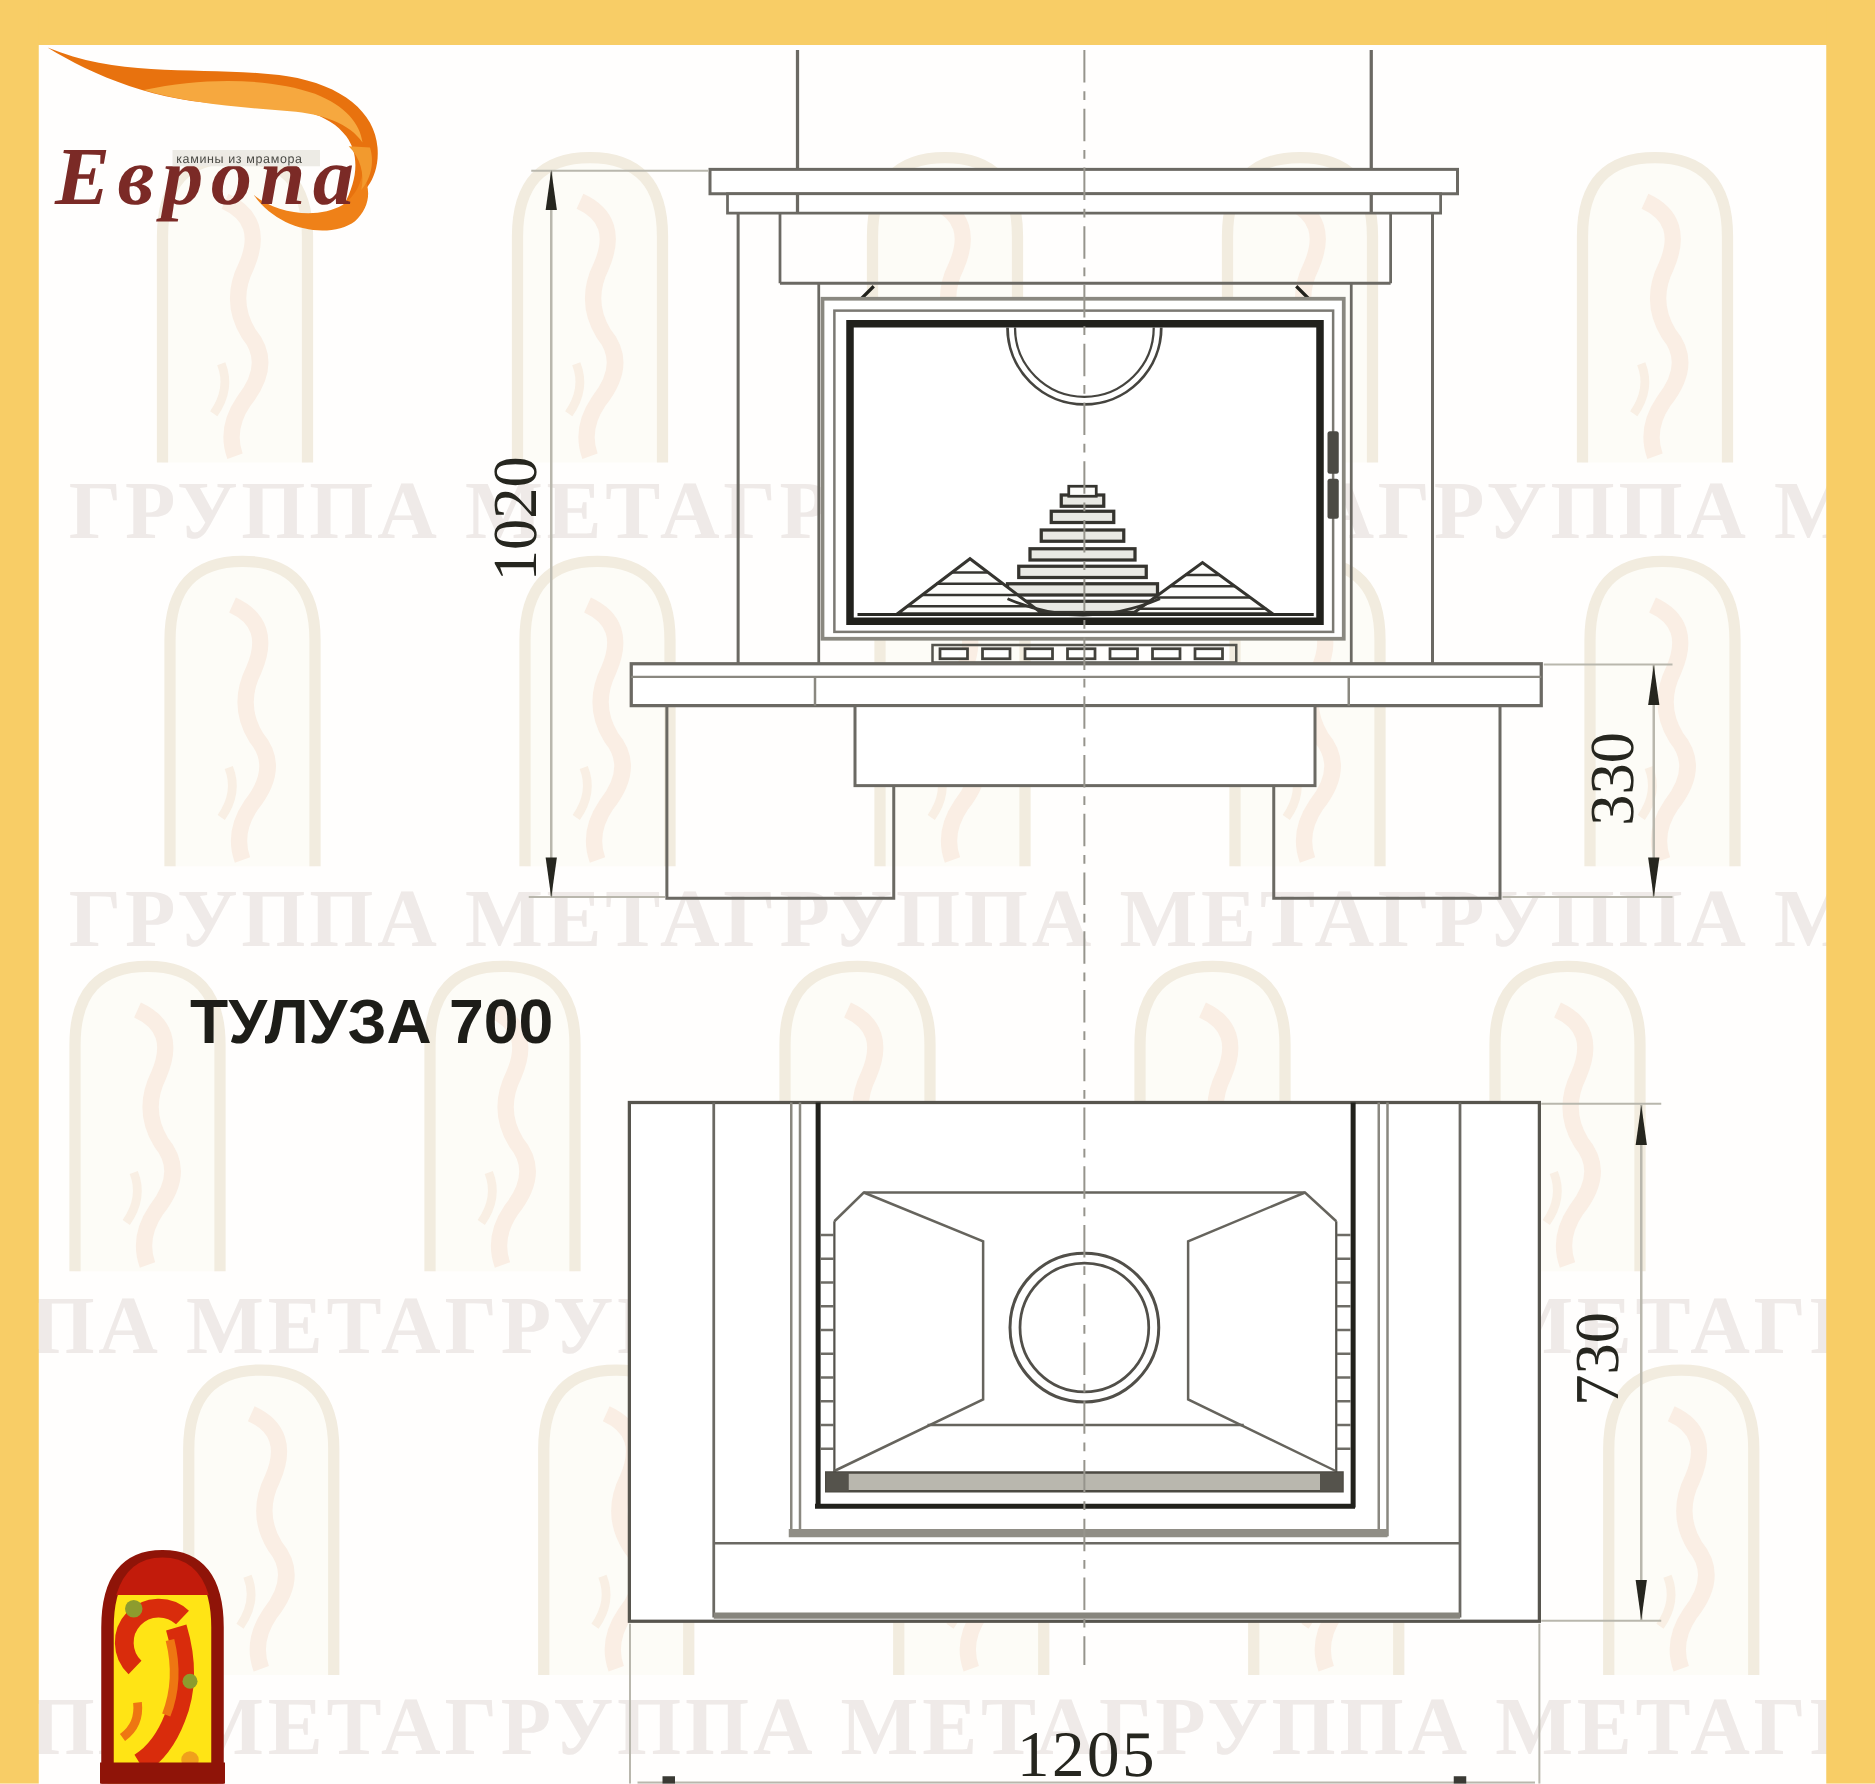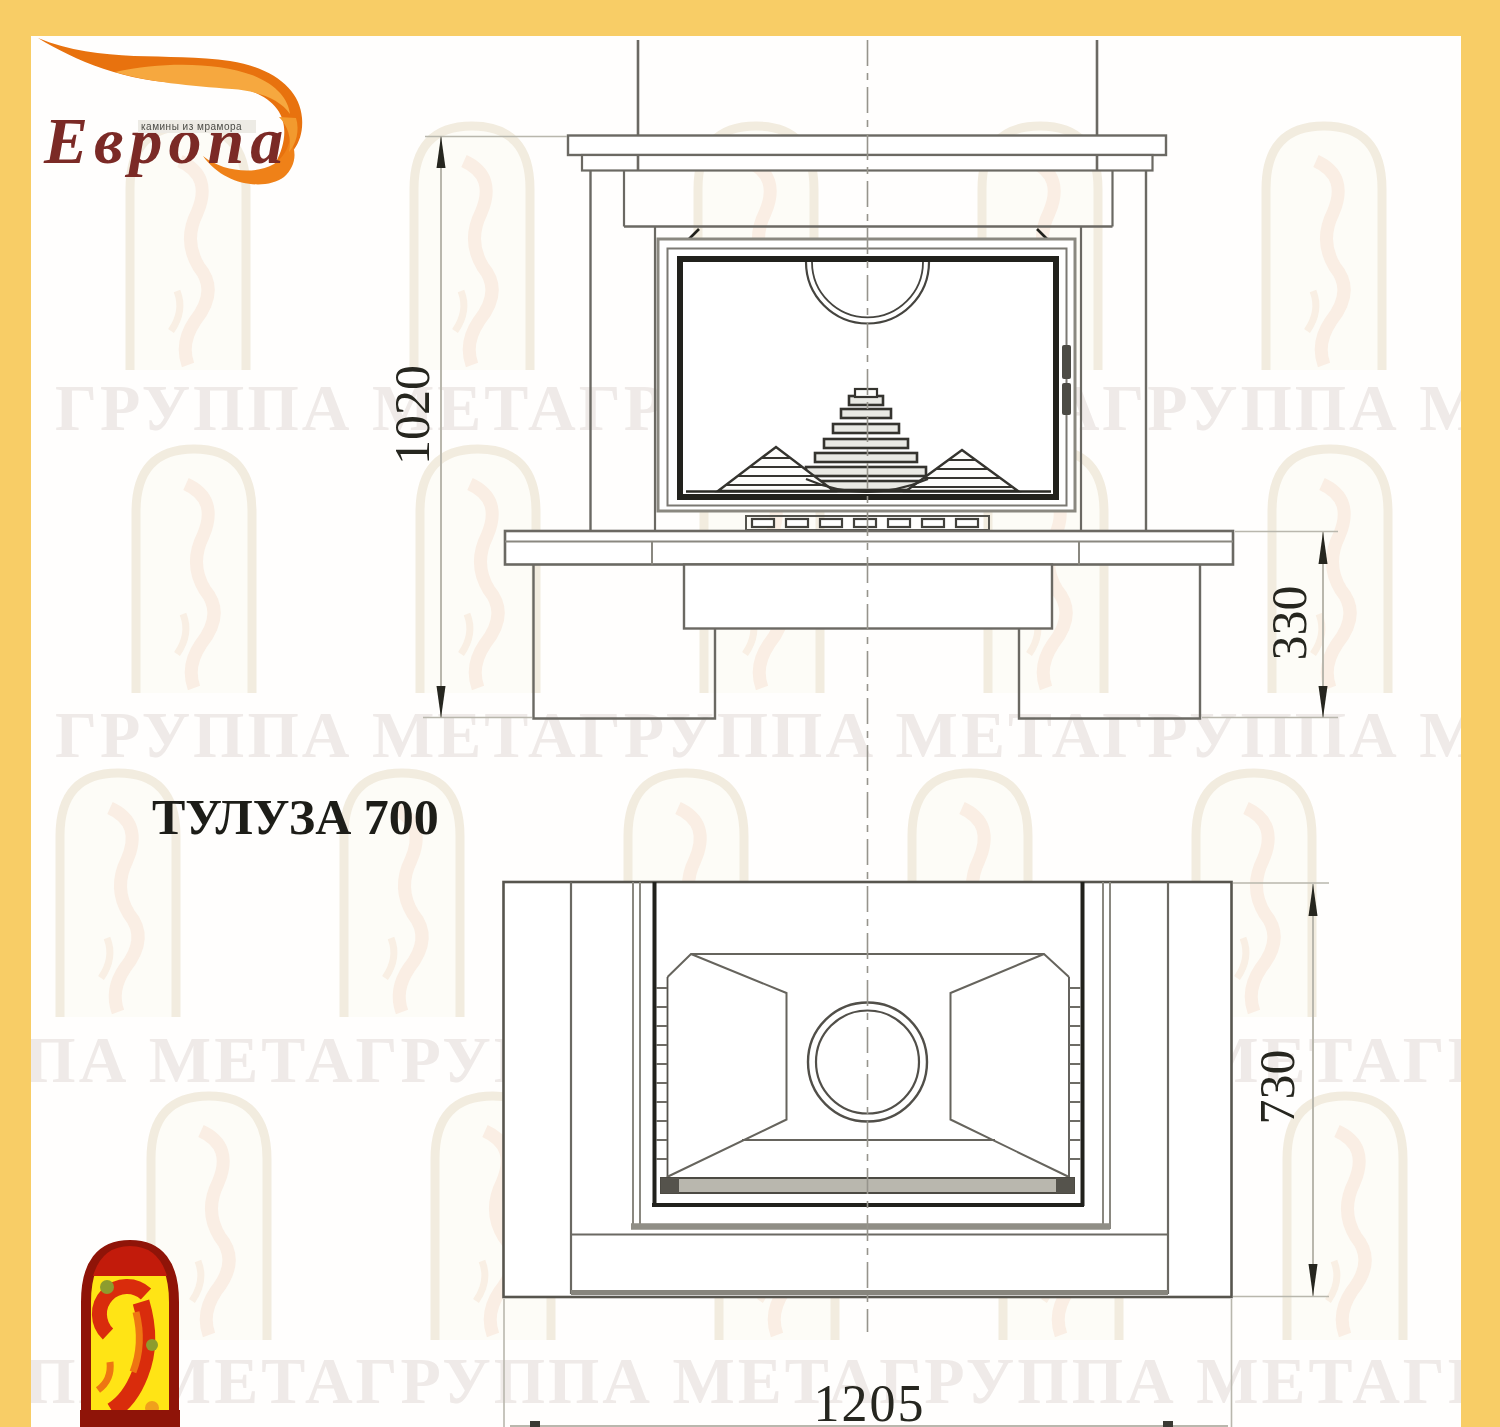--- a/index.html
+++ b/index.html
@@ -1,18 +1,18 @@
 <!DOCTYPE html>
 <html><head>
 <meta charset="utf-8">
 <style>
 html,body{margin:0;padding:0}
 body{width:1500px;height:1427px;position:relative;overflow:hidden;background:#fffefd;font-family:"Liberation Serif",serif}
 #main{position:absolute;left:0;top:0}
-#title{position:absolute;left:152px;top:788px;font-family:Liberation Serif, serif;font-weight:bold;font-size:50px;color:#1d1d18;letter-spacing:0px}
+#title{position:absolute;left:152px;top:788px;font-family:Liberation Sans, sans-serif;font-weight:bold;font-size:50px;color:#1d1d18;letter-spacing:0px}
 </style>
 </head>
 <body>
 <svg id="main" width="1500" height="1427" viewBox="0 0 1500 1427">
 <defs>
 <g id="arch">
 <path d="M5,249 L5,68 Q5,5 63,5 Q121,5 121,68 L121,249" fill="#fdfcf7" stroke="#f2ecdf" stroke-width="9"></path>
 <path d="M55,40 Q88,55 72,92 Q58,120 74,146 Q94,170 70,200 Q55,222 63,244" fill="none" stroke="#faeee4" stroke-width="13"></path>
 <path d="M46,210 Q60,190 52,170" fill="none" stroke="#f9efe4" stroke-width="7"></path>
 </g>

